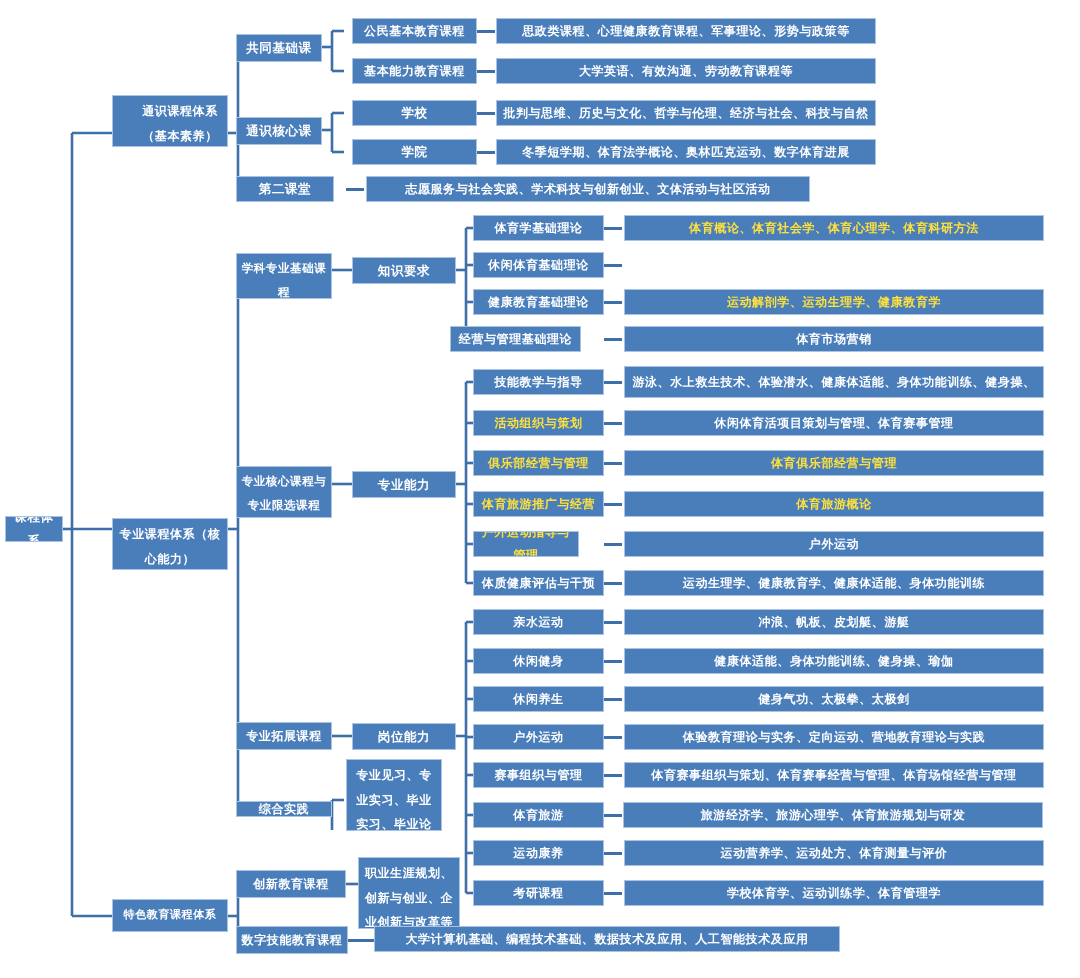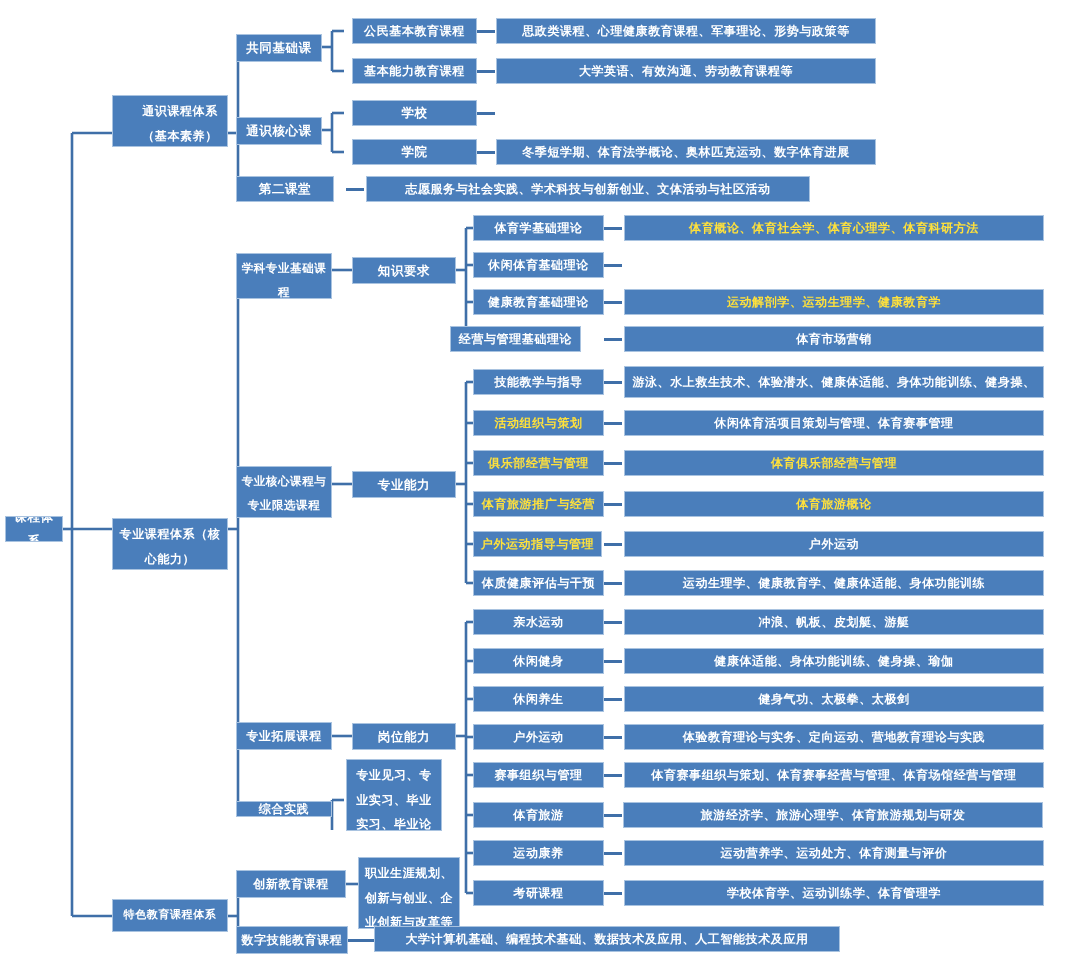--- a/index.html
+++ b/index.html
@@ -168,34 +168,35 @@
 
   <div class="node" style="left:473px;top:215px;width:131px;height:26px;font-size:12px;">体育学基础理论</div>
   <div class="node" style="left:473px;top:252px;width:131px;height:26px;font-size:12px;">休闲体育基础理论</div>
   <div class="node" style="left:473px;top:289px;width:131px;height:26px;font-size:12px;">健康教育基础理论</div>
   <div class="node" style="left:450px;top:326px;width:131px;height:26px;font-size:12px;">经营与管理基础理论</div>
 
   <div class="node" style="left:473px;top:369px;width:131px;height:26px;font-size:12px;">技能教学与指导</div>
   <div class="node yellow" style="left:473px;top:410px;width:131px;height:26px;font-size:12px;">活动组织与策划</div>
   <div class="node yellow" style="left:473px;top:450px;width:131px;height:26px;font-size:12px;">俱乐部经营与管理</div>
   <div class="node yellow" style="left:473px;top:491px;width:131px;height:26px;font-size:12px;">体育旅游推广与经营</div>
-  <div class="node yellow" style="left:473px;top:531px;width:129px;height:26px;font-size:12px;">户外运动指导与管理</div>
+  <div class="node yellow" style="left:473px;top:531px;width:106px;height:26px;font-size:12px;">户外运动指导与管理</div>
   <div class="node" style="left:473px;top:570px;width:131px;height:26px;font-size:12px;">体质健康评估与干预</div>
 
   <div class="node" style="left:473px;top:609px;width:131px;height:26px;font-size:12px;">亲水运动</div>
   <div class="node" style="left:473px;top:648px;width:131px;height:26px;font-size:12px;">休闲健身</div>
   <div class="node" style="left:473px;top:686px;width:131px;height:26px;font-size:12px;">休闲养生</div>
   <div class="node" style="left:473px;top:724px;width:131px;height:26px;font-size:12px;">户外运动</div>
   <div class="node" style="left:473px;top:762px;width:131px;height:26px;font-size:12px;">赛事组织与管理</div>
   <div class="node" style="left:473px;top:802px;width:131px;height:26px;font-size:12px;">体育旅游</div>
   <div class="node" style="left:473px;top:840px;width:131px;height:26px;font-size:12px;">运动康养</div>
   <div class="node" style="left:473px;top:880px;width:131px;height:26px;font-size:12px;">考研课程</div>
 
   <div class="node" style="left:496px;top:18px;width:380px;height:26px;font-size:12px;">思政类课程、心理健康教育课程、军事理论、形势与政策等</div>
   <div class="node" style="left:496px;top:58px;width:380px;height:26px;font-size:12px;">大学英语、有效沟通、劳动教育课程等</div>
+  <div class="node" style="left:496px;top:100px;width:380px;height:26px;font-size:12px;">批判与思维、历史与文化、哲学与伦理、经济与社会、科技与自然</div>
   <div class="node" style="left:496px;top:139px;width:380px;height:26px;font-size:12px;">冬季短学期、体育法学概论、奥林匹克运动、数字体育进展</div>
   <div class="node" style="left:366px;top:176px;width:444px;height:26px;font-size:12px;">志愿服务与社会实践、学术科技与创新创业、文体活动与社区活动</div>
 
   <div class="node yellow" style="left:624px;top:215px;width:420px;height:26px;font-size:12px;">体育概论、体育社会学、体育心理学、体育科研方法</div>
   <div class="node yellow" style="left:624px;top:289px;width:420px;height:26px;font-size:12px;">运动解剖学、运动生理学、健康教育学</div>
   <div class="node" style="left:624px;top:326px;width:420px;height:26px;font-size:12px;">体育市场营销</div>
 
   <div class="node multi" style="left:624px;top:366px;width:420px;height:32px;font-size:12px;line-height:2.1;">游泳、水上救生技术、体验潜水、健康体适能、身体功能训练、健身操、冰雪休闲运动、时尚球类运动、时尚休闲运动、时尚民族传统体育项目</div>
   <div class="node" style="left:624px;top:410px;width:420px;height:26px;font-size:12px;">休闲体育活项目策划与管理、体育赛事管理</div>
   <div class="node yellow" style="left:624px;top:450px;width:420px;height:26px;font-size:12px;">体育俱乐部经营与管理</div>

